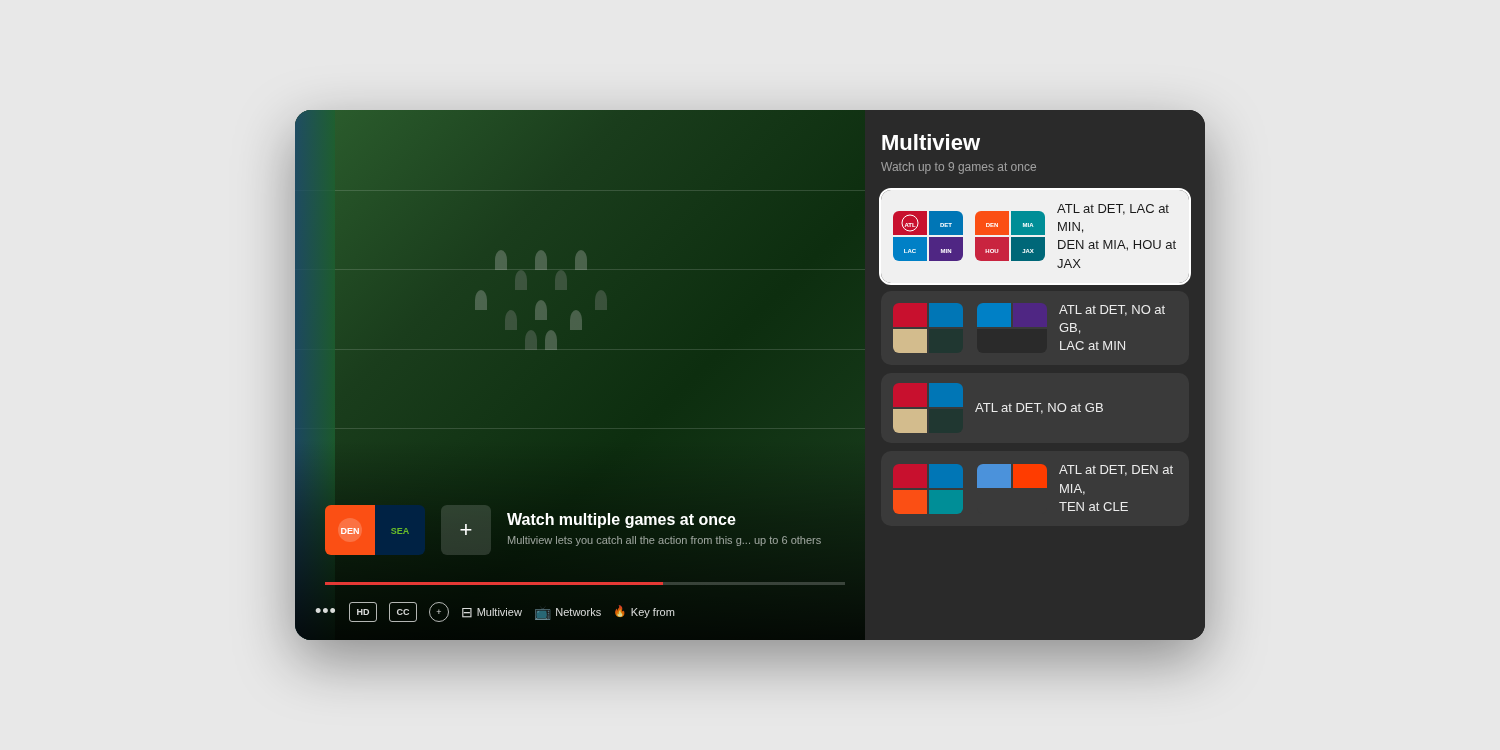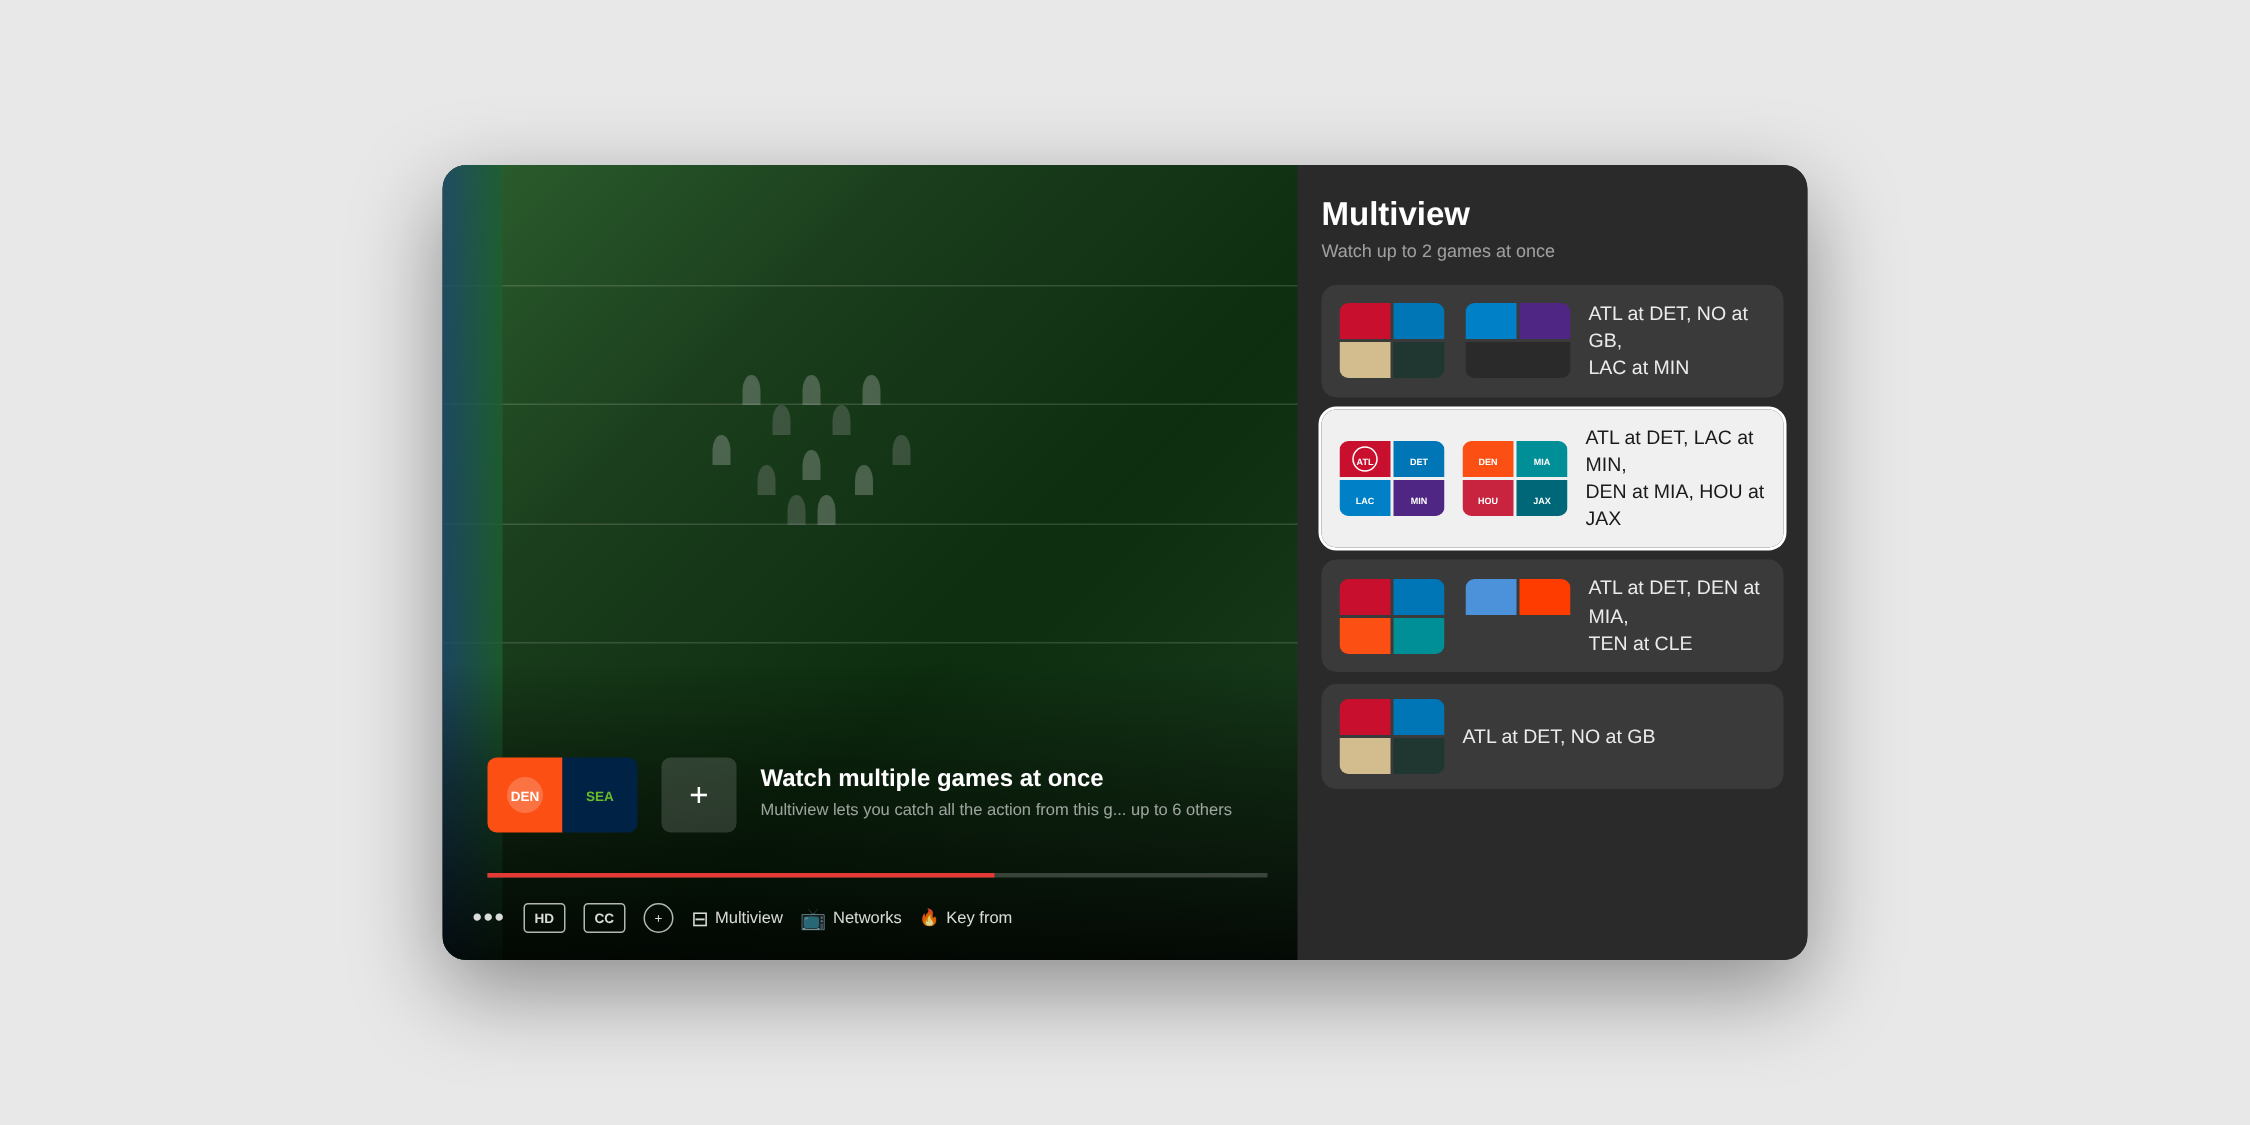--- a/index.html
+++ b/index.html
@@ -339,105 +339,105 @@
 
       <div class="ctrl-btn">
         <span>🔥</span>
         <span>Key from</span>
       </div>
     </div>
   </div>
 
   <div class="multiview-panel">
     <div class="multiview-title">Multiview</div>
-    <div class="multiview-subtitle">Watch up to 2 games at once</div>
+    <div class="multiview-subtitle">Watch up to 9 games at once</div>
+
+    <div class="game-card selected">
+      <div class="team-cell-2">
+        <div class="tc" style="background:#c8102e;">
+          <svg width="20" height="20" viewBox="0 0 20 20">
+              <circle cx="10" cy="10" r="8" fill="none" stroke="white" stroke-width="1"></circle>
+              <text x="10" y="14" text-anchor="middle" fill="white" font-size="6">ATL</text>
+            </svg>
+        </div>
+        <div class="tc" style="background:#0076b6;">
+          <svg width="20" height="20" viewBox="0 0 20 20">
+              <text x="10" y="14" text-anchor="middle" fill="white" font-size="6">DET</text>
+            </svg>
+        </div>
+        <div class="tc" style="background:#0080c6;">
+          <svg width="20" height="20" viewBox="0 0 20 20">
+              <text x="10" y="14" text-anchor="middle" fill="white" font-size="6">LAC</text>
+            </svg>
+        </div>
+        <div class="tc" style="background:#4f2683;">
+          <svg width="20" height="20" viewBox="0 0 20 20">
+              <text x="10" y="14" text-anchor="middle" fill="white" font-size="6">MIN</text>
+            </svg>
+        </div>
+      </div>
+      <div class="team-cell-2" style="gap:2px;">
+        <div class="tc" style="background:#fb4f14;">
+          <svg width="20" height="20" viewBox="0 0 20 20">
+              <text x="10" y="14" text-anchor="middle" fill="white" font-size="6">DEN</text>
+            </svg>
+        </div>
+        <div class="tc" style="background:#008e97;">
+          <svg width="20" height="20" viewBox="0 0 20 20">
+              <text x="10" y="14" text-anchor="middle" fill="white" font-size="6">MIA</text>
+            </svg>
+        </div>
+        <div class="tc" style="background:#c9243f;">
+          <svg width="20" height="20" viewBox="0 0 20 20">
+              <text x="10" y="14" text-anchor="middle" fill="white" font-size="6">HOU</text>
+            </svg>
+        </div>
+        <div class="tc" style="background:#006778;">
+          <svg width="20" height="20" viewBox="0 0 20 20">
+              <text x="10" y="14" text-anchor="middle" fill="white" font-size="6">JAX</text>
+            </svg>
+        </div>
+      </div>
+      <div class="game-desc">ATL at DET, LAC at MIN,<br>DEN at MIA, HOU at JAX</div>
+    </div>
 
     <div class="game-card">
       <div style="display:grid;grid-template-columns:1fr 1fr;grid-template-rows:1fr 1fr;gap:2px;width:70px;height:50px;border-radius:6px;overflow:hidden;flex-shrink:0;">
         <div class="tc" style="background:#c8102e;"></div>
         <div class="tc" style="background:#0076b6;"></div>
         <div class="tc" style="background:#d3bc8d;"></div>
         <div class="tc" style="background:#203731;"></div>
       </div>
       <div style="display:grid;grid-template-columns:1fr 1fr;grid-template-rows:1fr 1fr;gap:2px;width:70px;height:50px;border-radius:6px;overflow:hidden;flex-shrink:0;margin-left:2px;">
         <div class="tc" style="background:#0080c6;"></div>
         <div class="tc" style="background:#4f2683;"></div>
         <div class="tc" style="background:#2a2a2a;grid-column:span 2;"></div>
       </div>
       <div class="game-desc">ATL at DET, NO at GB,<br>LAC at MIN</div>
     </div>
 
-    <div class="game-card selected">
-      <div class="team-cell-2">
-        <div class="tc" style="background:#c8102e;">
-          <svg width="20" height="20" viewBox="0 0 20 20">
-              <circle cx="10" cy="10" r="8" fill="none" stroke="white" stroke-width="1"></circle>
-              <text x="10" y="14" text-anchor="middle" fill="white" font-size="6">ATL</text>
-            </svg>
-        </div>
-        <div class="tc" style="background:#0076b6;">
-          <svg width="20" height="20" viewBox="0 0 20 20">
-              <text x="10" y="14" text-anchor="middle" fill="white" font-size="6">DET</text>
-            </svg>
-        </div>
-        <div class="tc" style="background:#0080c6;">
-          <svg width="20" height="20" viewBox="0 0 20 20">
-              <text x="10" y="14" text-anchor="middle" fill="white" font-size="6">LAC</text>
-            </svg>
-        </div>
-        <div class="tc" style="background:#4f2683;">
-          <svg width="20" height="20" viewBox="0 0 20 20">
-              <text x="10" y="14" text-anchor="middle" fill="white" font-size="6">MIN</text>
-            </svg>
-        </div>
-      </div>
-      <div class="team-cell-2" style="gap:2px;">
-        <div class="tc" style="background:#fb4f14;">
-          <svg width="20" height="20" viewBox="0 0 20 20">
-              <text x="10" y="14" text-anchor="middle" fill="white" font-size="6">DEN</text>
-            </svg>
-        </div>
-        <div class="tc" style="background:#008e97;">
-          <svg width="20" height="20" viewBox="0 0 20 20">
-              <text x="10" y="14" text-anchor="middle" fill="white" font-size="6">MIA</text>
-            </svg>
-        </div>
-        <div class="tc" style="background:#c9243f;">
-          <svg width="20" height="20" viewBox="0 0 20 20">
-              <text x="10" y="14" text-anchor="middle" fill="white" font-size="6">HOU</text>
-            </svg>
-        </div>
-        <div class="tc" style="background:#006778;">
-          <svg width="20" height="20" viewBox="0 0 20 20">
-              <text x="10" y="14" text-anchor="middle" fill="white" font-size="6">JAX</text>
-            </svg>
-        </div>
-      </div>
-      <div class="game-desc">ATL at DET, LAC at MIN,<br>DEN at MIA, HOU at JAX</div>
+    <div class="game-card">
+      <div style="display:grid;grid-template-columns:1fr 1fr;grid-template-rows:1fr 1fr;gap:2px;width:70px;height:50px;border-radius:6px;overflow:hidden;flex-shrink:0;">
+        <div class="tc" style="background:#c8102e;"></div>
+        <div class="tc" style="background:#0076b6;"></div>
+        <div class="tc" style="background:#d3bc8d;"></div>
+        <div class="tc" style="background:#203731;"></div>
+      </div>
+      <div class="game-desc">ATL at DET, NO at GB</div>
     </div>
 
     <div class="game-card">
       <div style="display:grid;grid-template-columns:1fr 1fr;grid-template-rows:1fr 1fr;gap:2px;width:70px;height:50px;border-radius:6px;overflow:hidden;flex-shrink:0;">
         <div class="tc" style="background:#c8102e;"></div>
         <div class="tc" style="background:#0076b6;"></div>
         <div class="tc" style="background:#fb4f14;"></div>
         <div class="tc" style="background:#008e97;"></div>
       </div>
       <div style="display:grid;grid-template-columns:1fr 1fr;grid-template-rows:1fr 1fr;gap:2px;width:70px;height:50px;border-radius:6px;overflow:hidden;flex-shrink:0;margin-left:2px;">
         <div class="tc" style="background:#4b92db;"></div>
         <div class="tc" style="background:#ff3c00;"></div>
         <div class="tc" style="background:#3a3a3a;grid-column:span 2;"></div>
       </div>
       <div class="game-desc">ATL at DET, DEN at MIA,<br>TEN at CLE</div>
     </div>
 
-    <div class="game-card">
-      <div style="display:grid;grid-template-columns:1fr 1fr;grid-template-rows:1fr 1fr;gap:2px;width:70px;height:50px;border-radius:6px;overflow:hidden;flex-shrink:0;">
-        <div class="tc" style="background:#c8102e;"></div>
-        <div class="tc" style="background:#0076b6;"></div>
-        <div class="tc" style="background:#d3bc8d;"></div>
-        <div class="tc" style="background:#203731;"></div>
-      </div>
-      <div class="game-desc">ATL at DET, NO at GB</div>
-    </div>
-
   </div>
 </div>
 
 </body></html>

